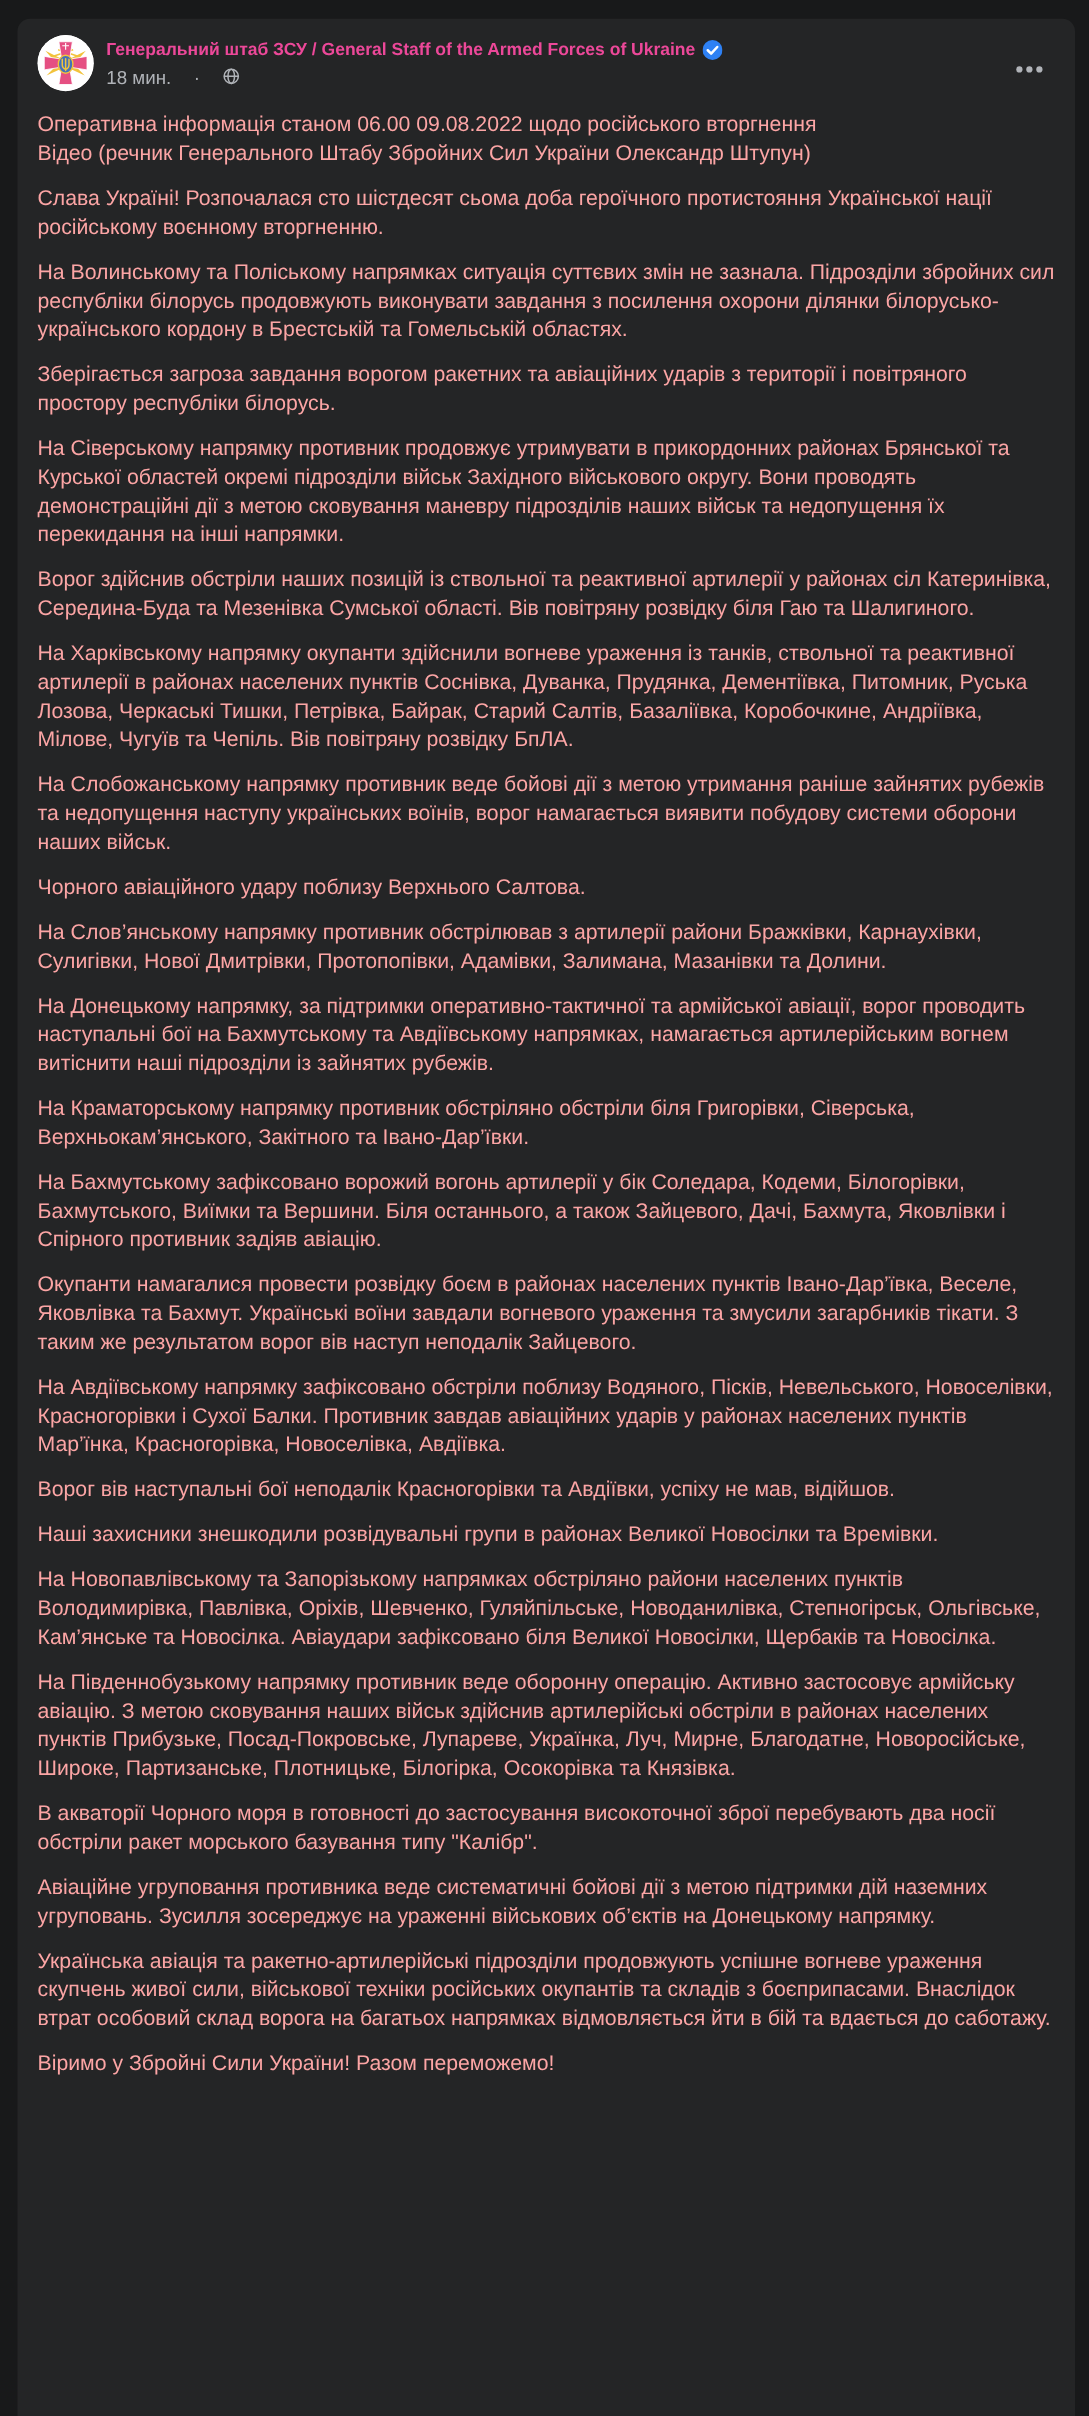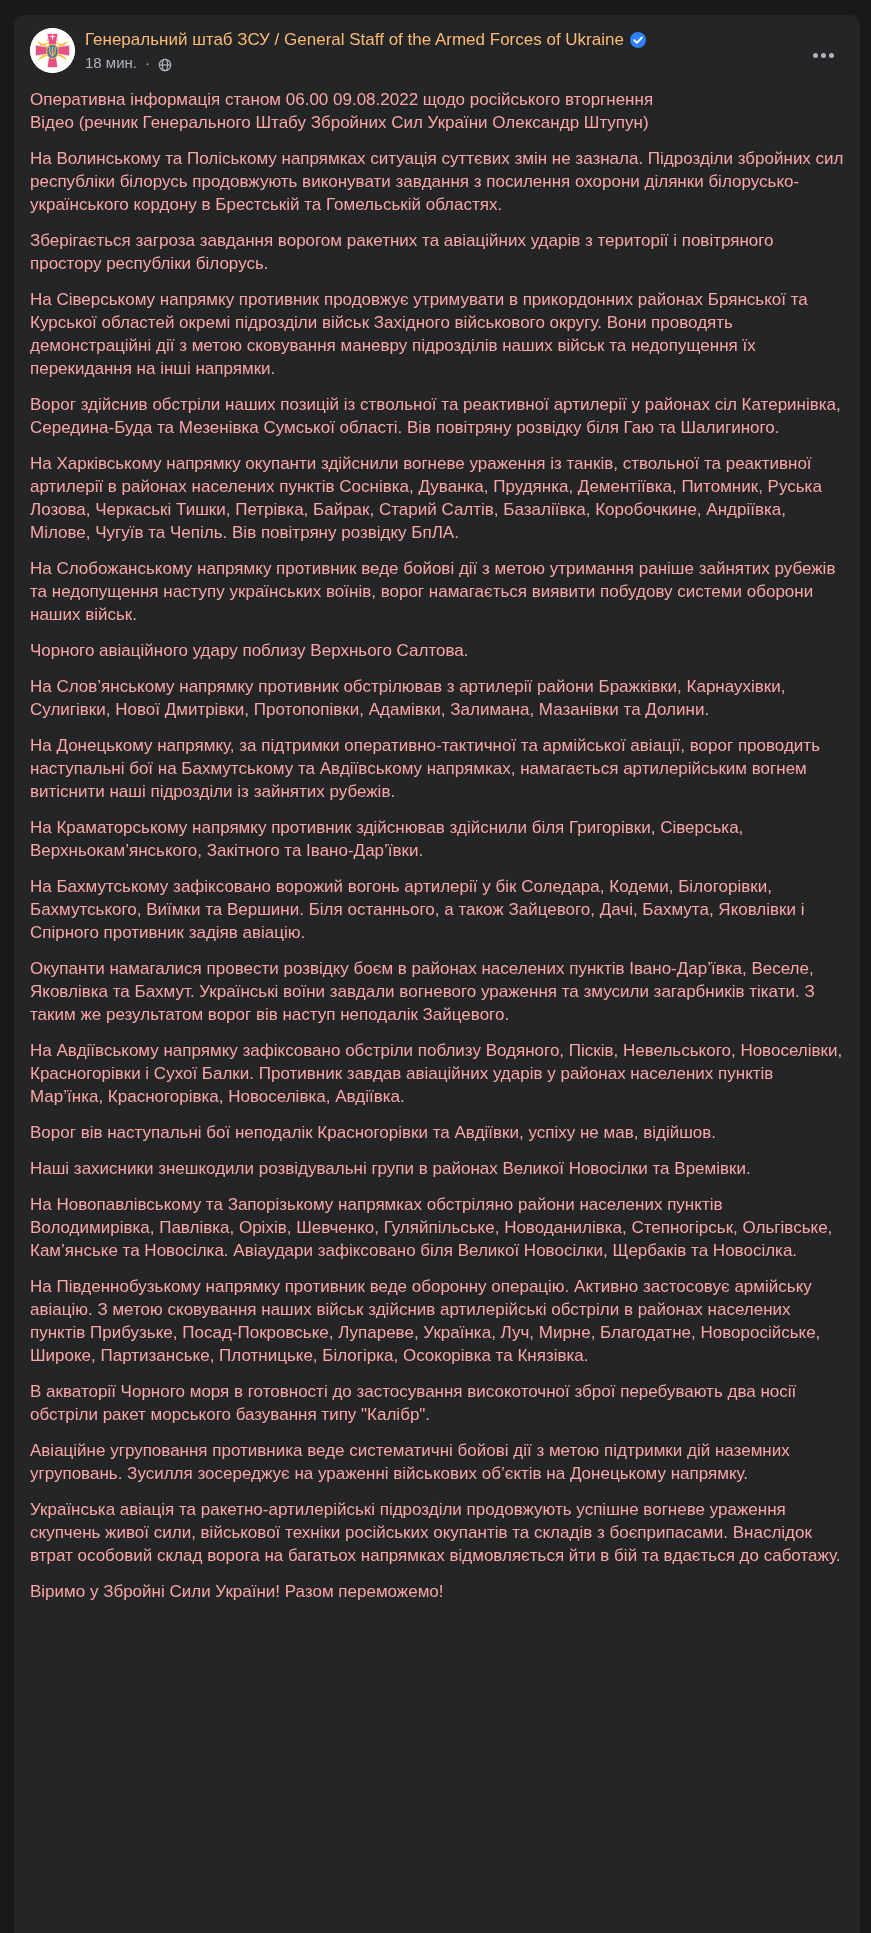--- a/index.html
+++ b/index.html
@@ -28,32 +28,32 @@
     border-radius: 50%;
     overflow: hidden;
     flex: 0 0 45px;
     cursor: pointer;
     background: #fff;
   }
   .avatar svg { display: block; width: 45px; height: 45px; }
   .header-text { margin-left: 10px; padding-top: 1px; min-width: 0; }
   .title-row { display: flex; align-items: center; }
   .page-name {
-    color: #fdba74;
-    font-size: 17px;
-    font-weight: 400;
+    color: #ec4899;
+    font-size: 14px;
+    font-weight: 700;
     line-height: 21px;
     cursor: pointer;
     white-space: nowrap;
   }
   .verified-badge { margin-left: 6px; flex: 0 0 auto; }
   .meta {
     display: flex;
-    align-items: flex-end;
-    gap: 8px;
+    align-items: flex-start;
+    gap: 18px;
     margin-top: 4px;
     color: #b0b3b8;
     font-size: 15px;
     line-height: 18px;
   }
   .meta .timestamp { cursor: pointer; }
   .menu-button {
     position: absolute;
     top: 32px;
     right: 20px;
@@ -142,30 +142,31 @@
     <div class="menu-button">
       <span class="mdot"></span>
       <span class="mdot"></span>
       <span class="mdot"></span>
     </div>
   </header>
 
   <div class="post-body">
       <p>Оперативна інформація станом 06.00 09.08.2022 щодо російського вторгнення
 Відео (речник Генерального Штабу Збройних Сил України Олександр Штупун)</p>
+      <p>Слава Україні! Розпочалася сто шістдесят сьома доба героїчного протистояння Української нації російському воєнному вторгненню.</p>
       <p>На Волинському та Поліському напрямках ситуація суттєвих змін не зазнала. Підрозділи збройних сил республіки білорусь продовжують виконувати завдання з посилення охорони ділянки білорусько-українського кордону в Брестській та Гомельській областях.</p>
       <p>Зберігається загроза завдання ворогом ракетних та авіаційних ударів з території і повітряного простору республіки білорусь.</p>
       <p>На Сіверському напрямку противник продовжує утримувати в прикордонних районах Брянської та Курської областей окремі підрозділи військ Західного військового округу. Вони проводять демонстраційні дії з метою сковування маневру підрозділів наших військ та недопущення їх перекидання на інші напрямки.</p>
       <p>Ворог здійснив обстріли наших позицій із ствольної та реактивної артилерії у районах сіл Катеринівка, Середина-Буда та Мезенівка Сумської області. Вів повітряну розвідку біля Гаю та Шалигиного.</p>
       <p>На Харківському напрямку окупанти здійснили вогневе ураження із танків, ствольної та реактивної артилерії в районах населених пунктів Соснівка, Дуванка, Прудянка, Дементіївка, Питомник, Руська Лозова, Черкаські Тишки, Петрівка, Байрак, Старий Салтів, Базаліївка, Коробочкине, Андріївка, Мілове, Чугуїв та Чепіль. Вів повітряну розвідку БпЛА.</p>
       <p>На Слобожанському напрямку противник веде бойові дії з метою утримання раніше зайнятих рубежів та недопущення наступу українських воїнів, ворог намагається виявити побудову системи оборони наших військ.</p>
       <p>Чорного авіаційного удару поблизу Верхнього Салтова.</p>
       <p>На Слов’янському напрямку противник обстрілював з артилерії райони Бражківки, Карнаухівки, Сулигівки, Нової Дмитрівки, Протопопівки, Адамівки, Залимана, Мазанівки та Долини.</p>
       <p>На Донецькому напрямку, за підтримки оперативно-тактичної та армійської авіації, ворог проводить наступальні бої на Бахмутському та Авдіївському напрямках, намагається артилерійським вогнем витіснити наші підрозділи із зайнятих рубежів.</p>
-      <p>На Краматорському напрямку противник здійснював здійснили біля Григорівки, Сіверська, Верхньокам’янського, Закітного та Івано-Дар’ївки.</p>
+      <p>На Краматорському напрямку противник обстріляно обстріли біля Григорівки, Сіверська, Верхньокам’янського, Закітного та Івано-Дар’ївки.</p>
       <p>На Бахмутському зафіксовано ворожий вогонь артилерії у бік Соледара, Кодеми, Білогорівки, Бахмутського, Виїмки та Вершини. Біля останнього, а також Зайцевого, Дачі, Бахмута, Яковлівки і Спірного противник задіяв авіацію.</p>
       <p>Окупанти намагалися провести розвідку боєм в районах населених пунктів Івано-Дар’ївка, Веселе, Яковлівка та Бахмут. Українські воїни завдали вогневого ураження та змусили загарбників тікати. З таким же результатом ворог вів наступ неподалік Зайцевого.</p>
       <p>На Авдіївському напрямку зафіксовано обстріли поблизу Водяного, Пісків, Невельського, Новоселівки, Красногорівки і Сухої Балки. Противник завдав авіаційних ударів у районах населених пунктів Мар’їнка, Красногорівка, Новоселівка, Авдіївка.</p>
       <p>Ворог вів наступальні бої неподалік Красногорівки та Авдіївки, успіху не мав, відійшов.</p>
       <p>Наші захисники знешкодили розвідувальні групи в районах Великої Новосілки та Времівки.</p>
       <p>На Новопавлівському та Запорізькому напрямках обстріляно райони населених пунктів Володимирівка, Павлівка, Оріхів, Шевченко, Гуляйпільське, Новоданилівка, Степногірськ, Ольгівське, Кам’янське та Новосілка. Авіаудари зафіксовано біля Великої Новосілки, Щербаків та Новосілка.</p>
       <p>На Південнобузькому напрямку противник веде оборонну операцію. Активно застосовує армійську авіацію. З метою сковування наших військ здійснив артилерійські обстріли в районах населених пунктів Прибузьке, Посад-Покровське, Лупареве, Українка, Луч, Мирне, Благодатне, Новоросійське, Широке, Партизанське, Плотницьке, Білогірка, Осокорівка та Князівка.</p>
       <p>В акваторії Чорного моря в готовності до застосування високоточної зброї перебувають два носії обстріли ракет морського базування типу "Калібр".</p>
       <p>Авіаційне угруповання противника веде систематичні бойові дії з метою підтримки дій наземних угруповань. Зусилля зосереджує на ураженні військових об’єктів на Донецькому напрямку.</p>
       <p>Українська авіація та ракетно-артилерійські підрозділи продовжують успішне вогневе ураження скупчень живої сили, військової техніки російських окупантів та складів з боєприпасами. Внаслідок втрат особовий склад ворога на багатьох напрямках відмовляється йти в бій та вдається до саботажу.</p>

